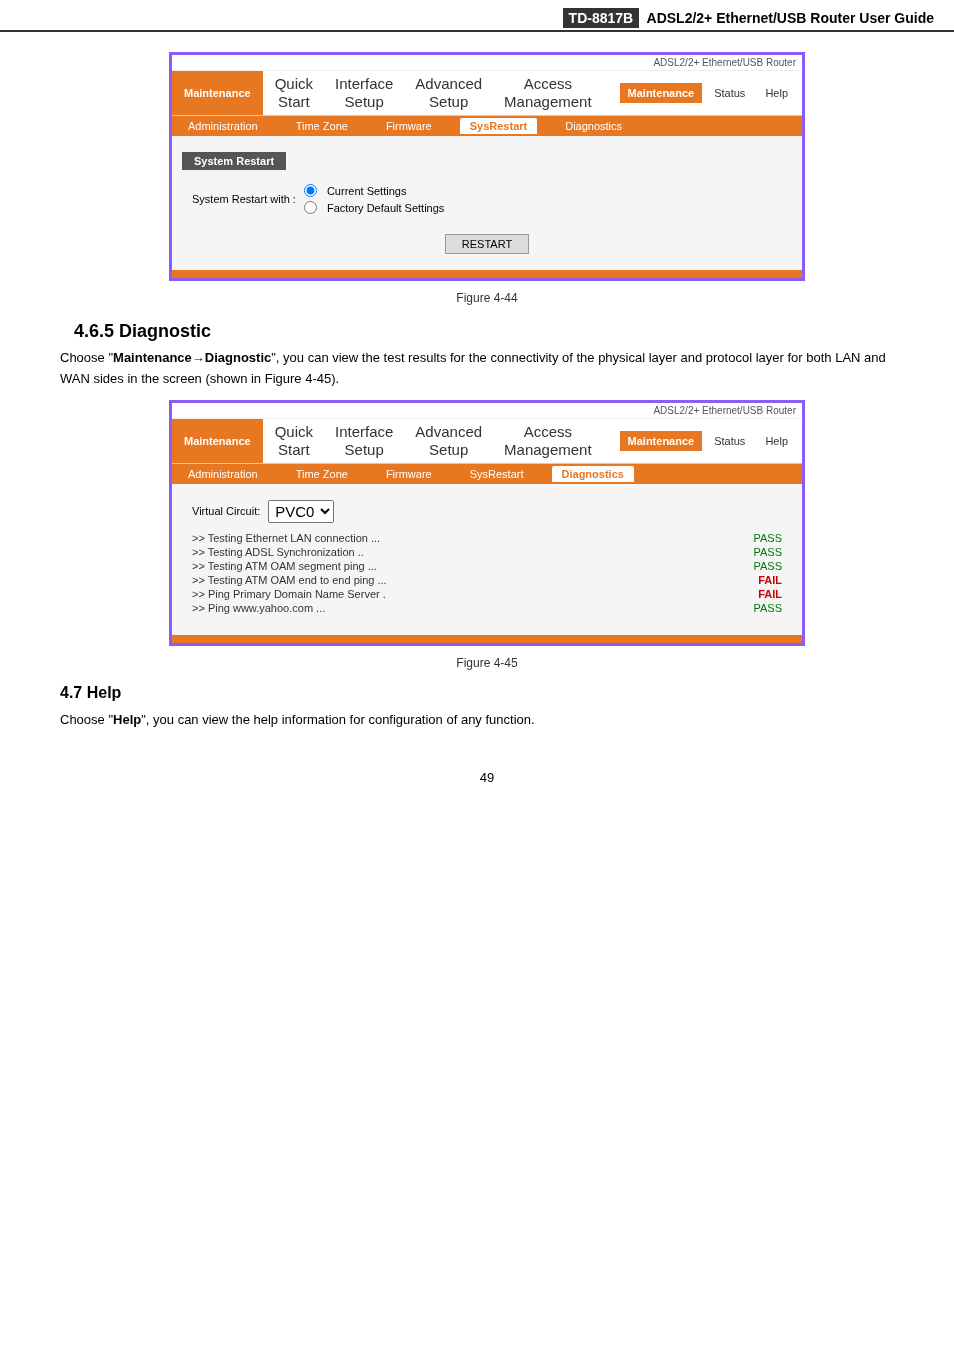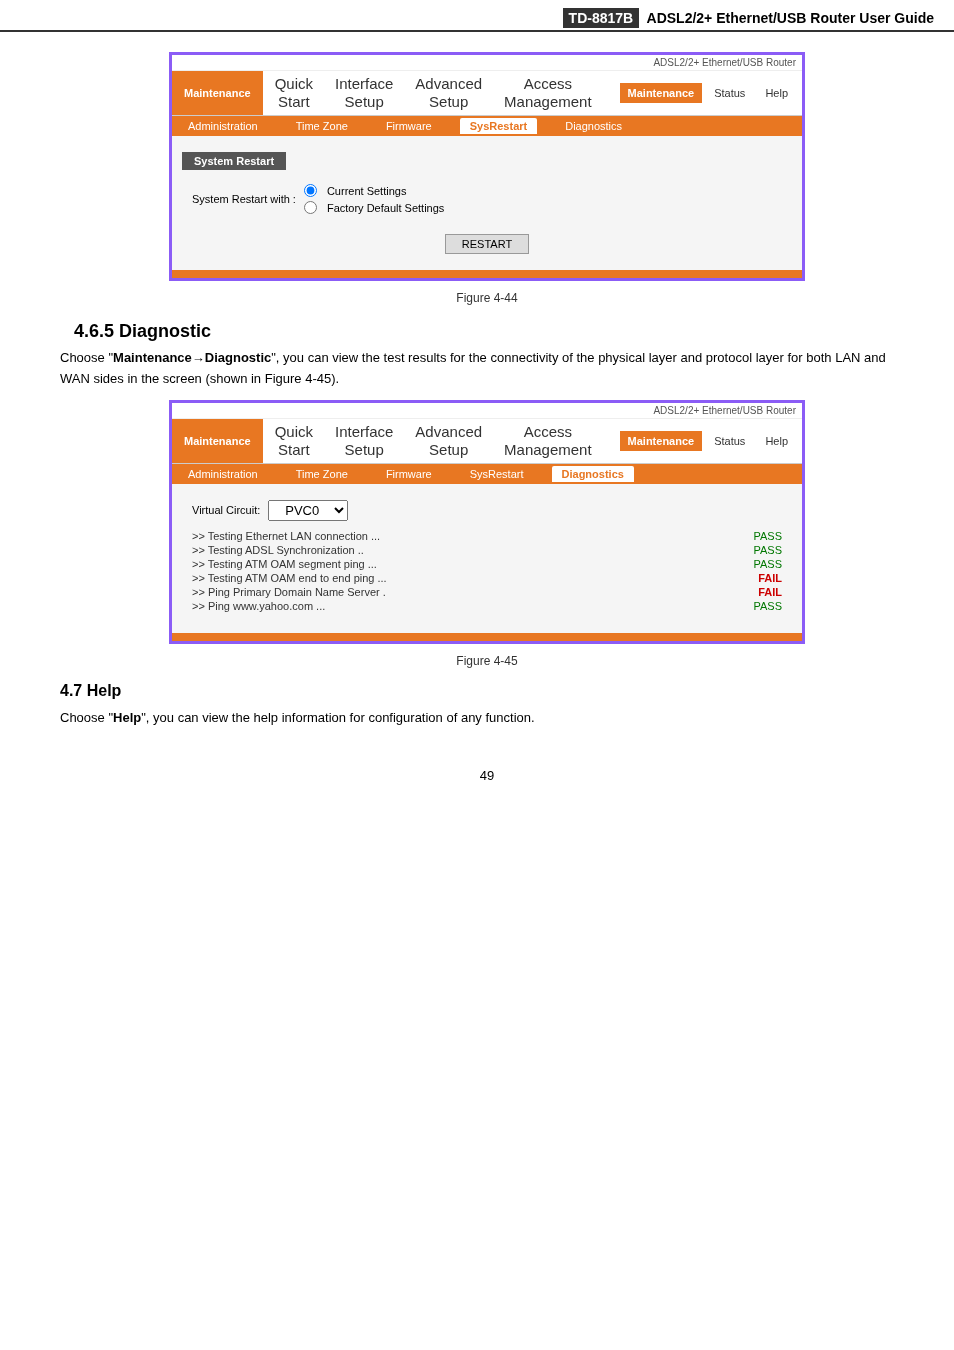--- a/index.html
+++ b/index.html
@@ -211,22 +211,22 @@
     .fail { color: #cc0000; font-weight: bold; }
 
     .vc-row {
       display: flex;
       align-items: center;
       gap: 8px;
       padding: 6px 20px 4px 20px;
       font-size: 11px;
     }
     .vc-select {
-      font-size: 13px;
-      padding: 1px 12px;
+      font-size: 15px;
+      padding: 1px 2px;
     }
 
     
     .page-number {
       text-align: center;
       margin-top: 40px;
       font-size: 13px;
     }
 
     

